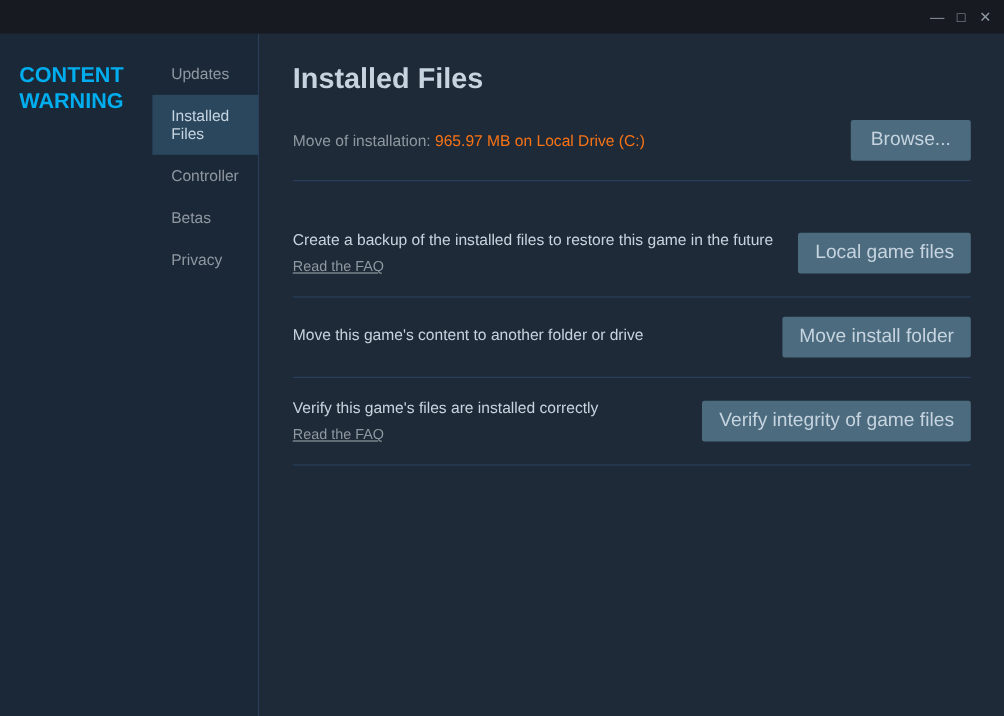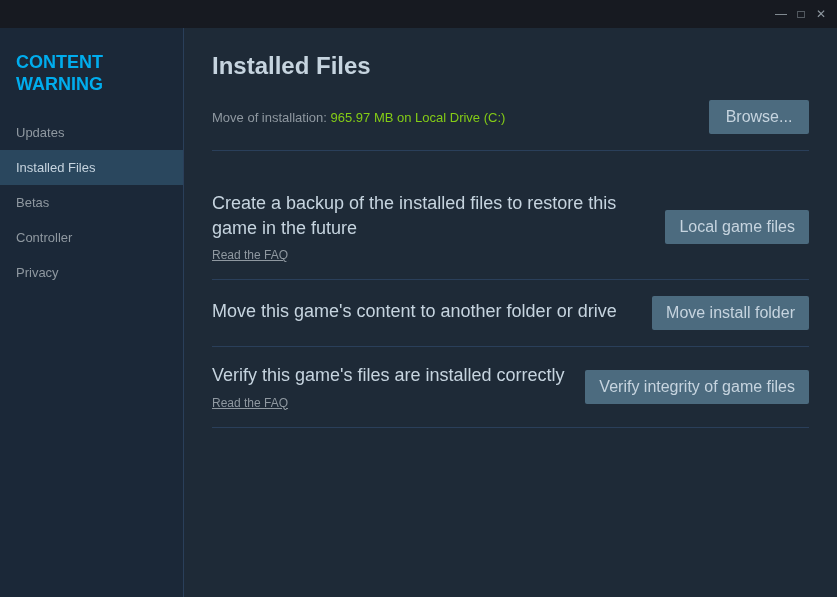--- a/index.html
+++ b/index.html
@@ -43,25 +43,25 @@
       outline: none;
     }
 
     .main-layout {
       display: flex;
       flex: 1;
       overflow: hidden;
     }
 
     .sidebar {
-      width: 184px;
+      width: 216px;
       background: #1b2838;
       border-right: 1px solid #2a3f5a;
       display: flex;
-      flex-direction: column;
+      flex-direction: row;
       padding-top: 16px;
     }
 
     .game-title {
       padding: 8px 16px 20px 16px;
       font-size: 18px;
       font-weight: bold;
       color: #00adee;
       line-height: 1.2;
       text-transform: uppercase;
@@ -133,21 +133,21 @@
       padding: 16px 0;
       border-bottom: 1px solid #2a3f5a;
     }
 
     .section-info {
       flex: 1;
       padding-right: 20px;
     }
 
     .section-desc {
-      font-size: 18px;
+      font-size: 13px;
       color: #c6d4df;
       margin-bottom: 4px;
       line-height: 1.4;
     }
 
     .section-faq-link {
       color: #8f98a0;
       font-size: 12px;
       text-decoration: underline;
       cursor: pointer;
@@ -162,32 +162,32 @@
   <button class="title-bar-btn close">✕</button>
 </div>
 
 <div class="main-layout">
   <div class="sidebar">
     <div class="game-title">CONTENT WARNING</div>
     <nav class="sidebar-nav">
 
         <div class="sidebar-item">Updates</div>
         <div class="sidebar-item active">Installed Files</div>
+        <div class="sidebar-item">Controller</div>
         <div class="sidebar-item">Betas</div>
-        <div class="sidebar-item">Controller</div>
         <div class="sidebar-item">Privacy</div>
       </nav>
   </div>
 
   <div class="content-area">
     <h1 class="page-title">Installed Files</h1>
 
     <div class="install-size-row">
       <div class="install-size-text">
-        <span>Move of installation: </span><span style="color:#84cc16;">965.97 MB on Local Drive (C:)</span>
+        <span>Move of installation: </span><span style="color:#f97316;">965.97 MB on Local Drive (C:)</span>
       </div>
       <button class="action-btn">Browse...</button>
     </div>
 
     <div id="sections-container">
         <div class="section-row">
           <div class="section-info"><div class="section-desc">Create a backup of the installed files to restore this game in the future</div><span class="section-faq-link">Read the FAQ</span></div>
           <button class="action-btn">Local game files</button>
         </div>
         <div class="section-row">

